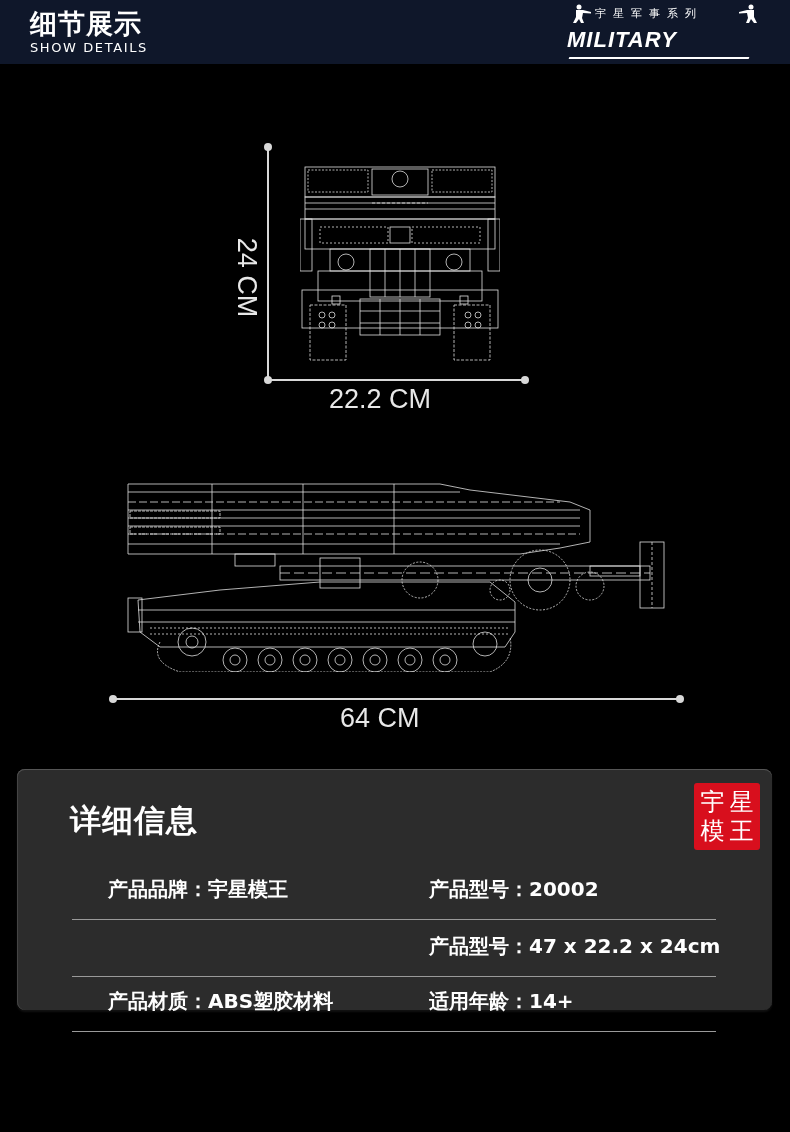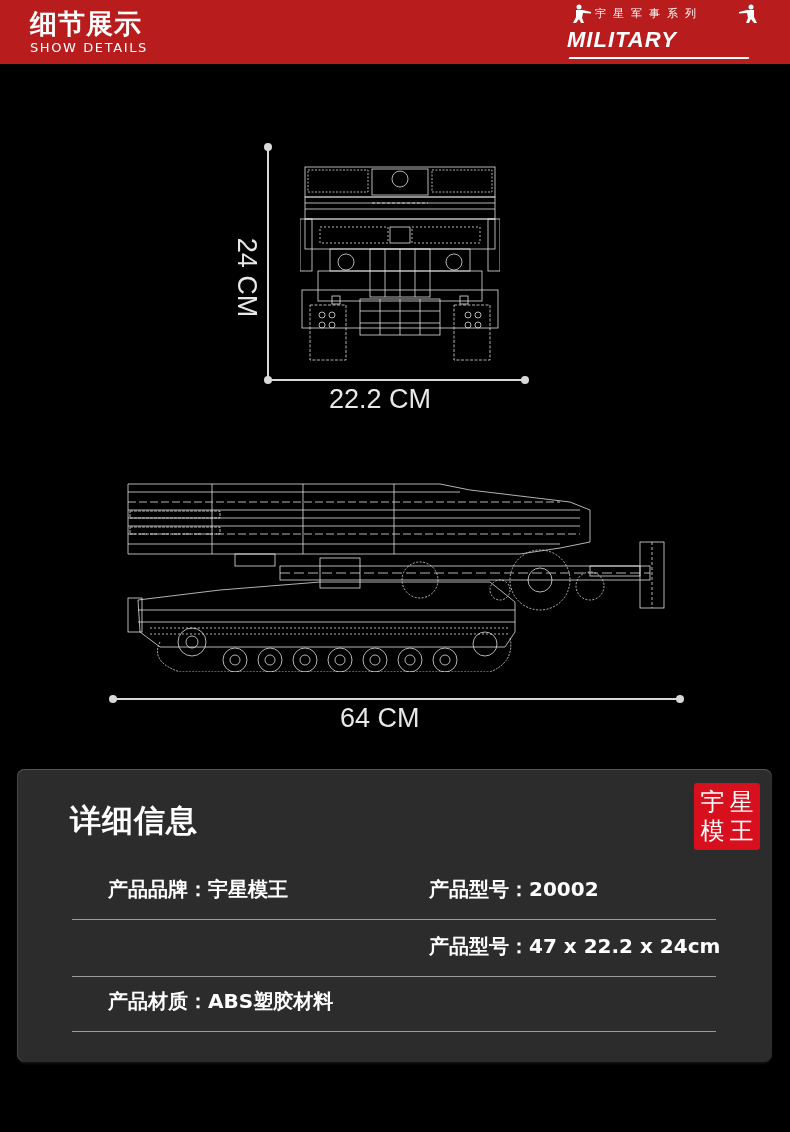--- a/index.html
+++ b/index.html
@@ -1,21 +1,21 @@
 <!DOCTYPE html>
 <html><head>
 <meta charset="utf-8">
 <style>
   * { margin: 0; padding: 0; box-sizing: border-box; }
   html, body { width: 790px; height: 1132px; background: #000; overflow: hidden; }
   body { position: relative; font-family: "DejaVu Sans", "Liberation Sans", sans-serif; color: #fff; }
 
   .header {
     position: absolute; left: 0; top: 0; width: 790px; height: 64px;
-    background: #b91c1c;
+    background: #0f172a;
   }
   .header-title-zh {
     position: absolute; left: 30px; top: 6px;
     font-size: 27px; font-weight: bold; letter-spacing: 1px; color: #fff;
   }
   .header-title-en {
     position: absolute; left: 30px; top: 40px;
     font-size: 13px; letter-spacing: 1.6px; color: #fff;
   }
   .brand-logo { position: absolute; left: 565px; top: 4px; width: 200px; height: 58px; }
@@ -35,21 +35,21 @@
   .dim-label {
     position: absolute; font-family: "Liberation Sans", sans-serif; color: #e8e8e8;
     font-size: 27px; white-space: nowrap;
   }
   .dim-line { position: absolute; background: #d8d8d8; }
   .dim-dot { position: absolute; width: 8px; height: 8px; border-radius: 50%; background: #d8d8d8; }
 
   .drawing { position: absolute; }
 
   .panel {
-    position: absolute; left: 17px; top: 769px; width: 755px; height: 293px;
+    position: absolute; left: 17px; top: 769px; width: 755px; height: 241px;
     background: #2c2c2c; border-radius: 8px;
     box-shadow: inset 0 1px 0 #555, inset 1px 0 0 #444, 0 2px 2px #111;
   }
   .panel-title {
     position: absolute; left: 53px; top: 31px; font-size: 31px; font-weight: bold; color: #fff;
     letter-spacing: 1px;
   }
   .brand-badge {
     position: absolute; left: 677px; top: 14px; width: 66px; height: 67px;
     background: #d80f1d; border-radius: 3px;
@@ -233,14 +233,17 @@
   <div class="spec-row" style="top:151px;">
     <div class="spec-cell right">
       <span>产品型号：</span><span>47 x 22.2 x 24cm</span>
     </div>
   </div>
 
   <div class="spec-row" style="top:206px;">
     <div class="spec-cell left">
       <span>产品材质：</span><span>ABS塑胶材料</span>
     </div>
+    <div class="spec-cell right">
+      <span>适用年龄：</span><span>14+</span>
+    </div>
   </div>
 </div>
 
 </body></html>

